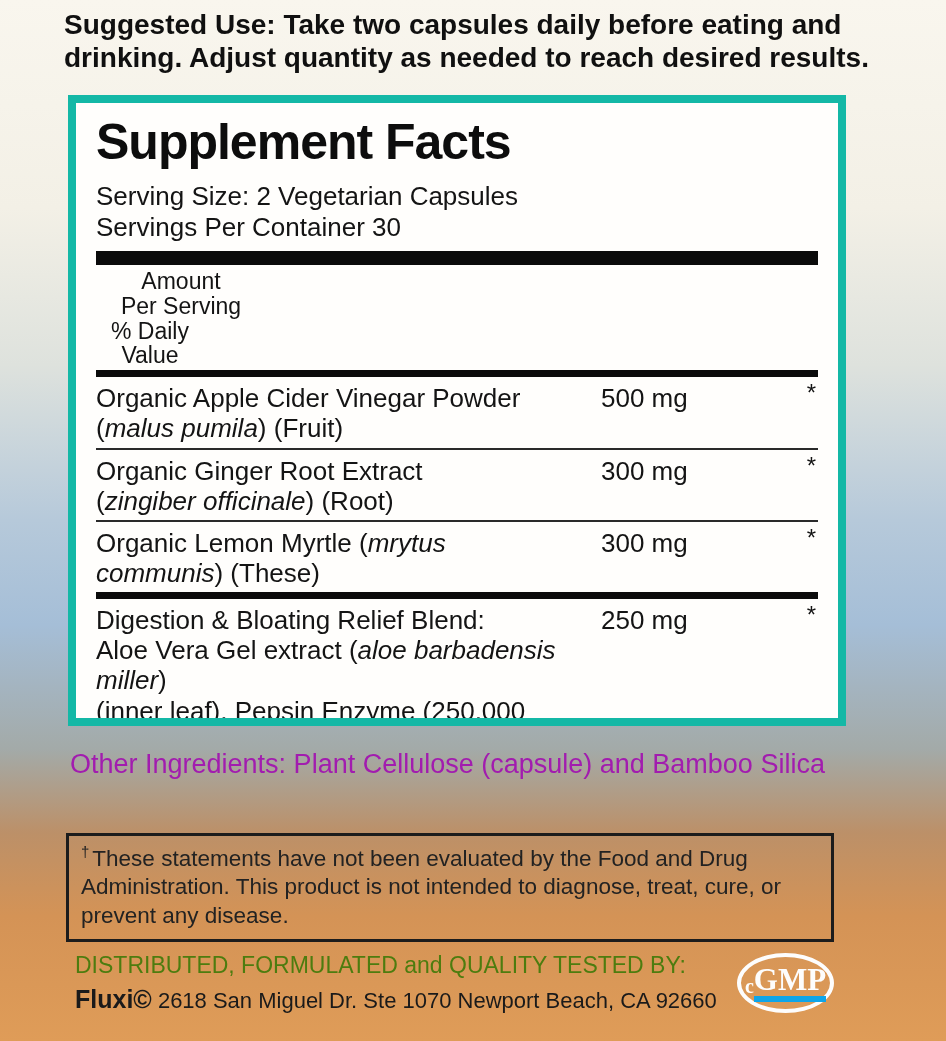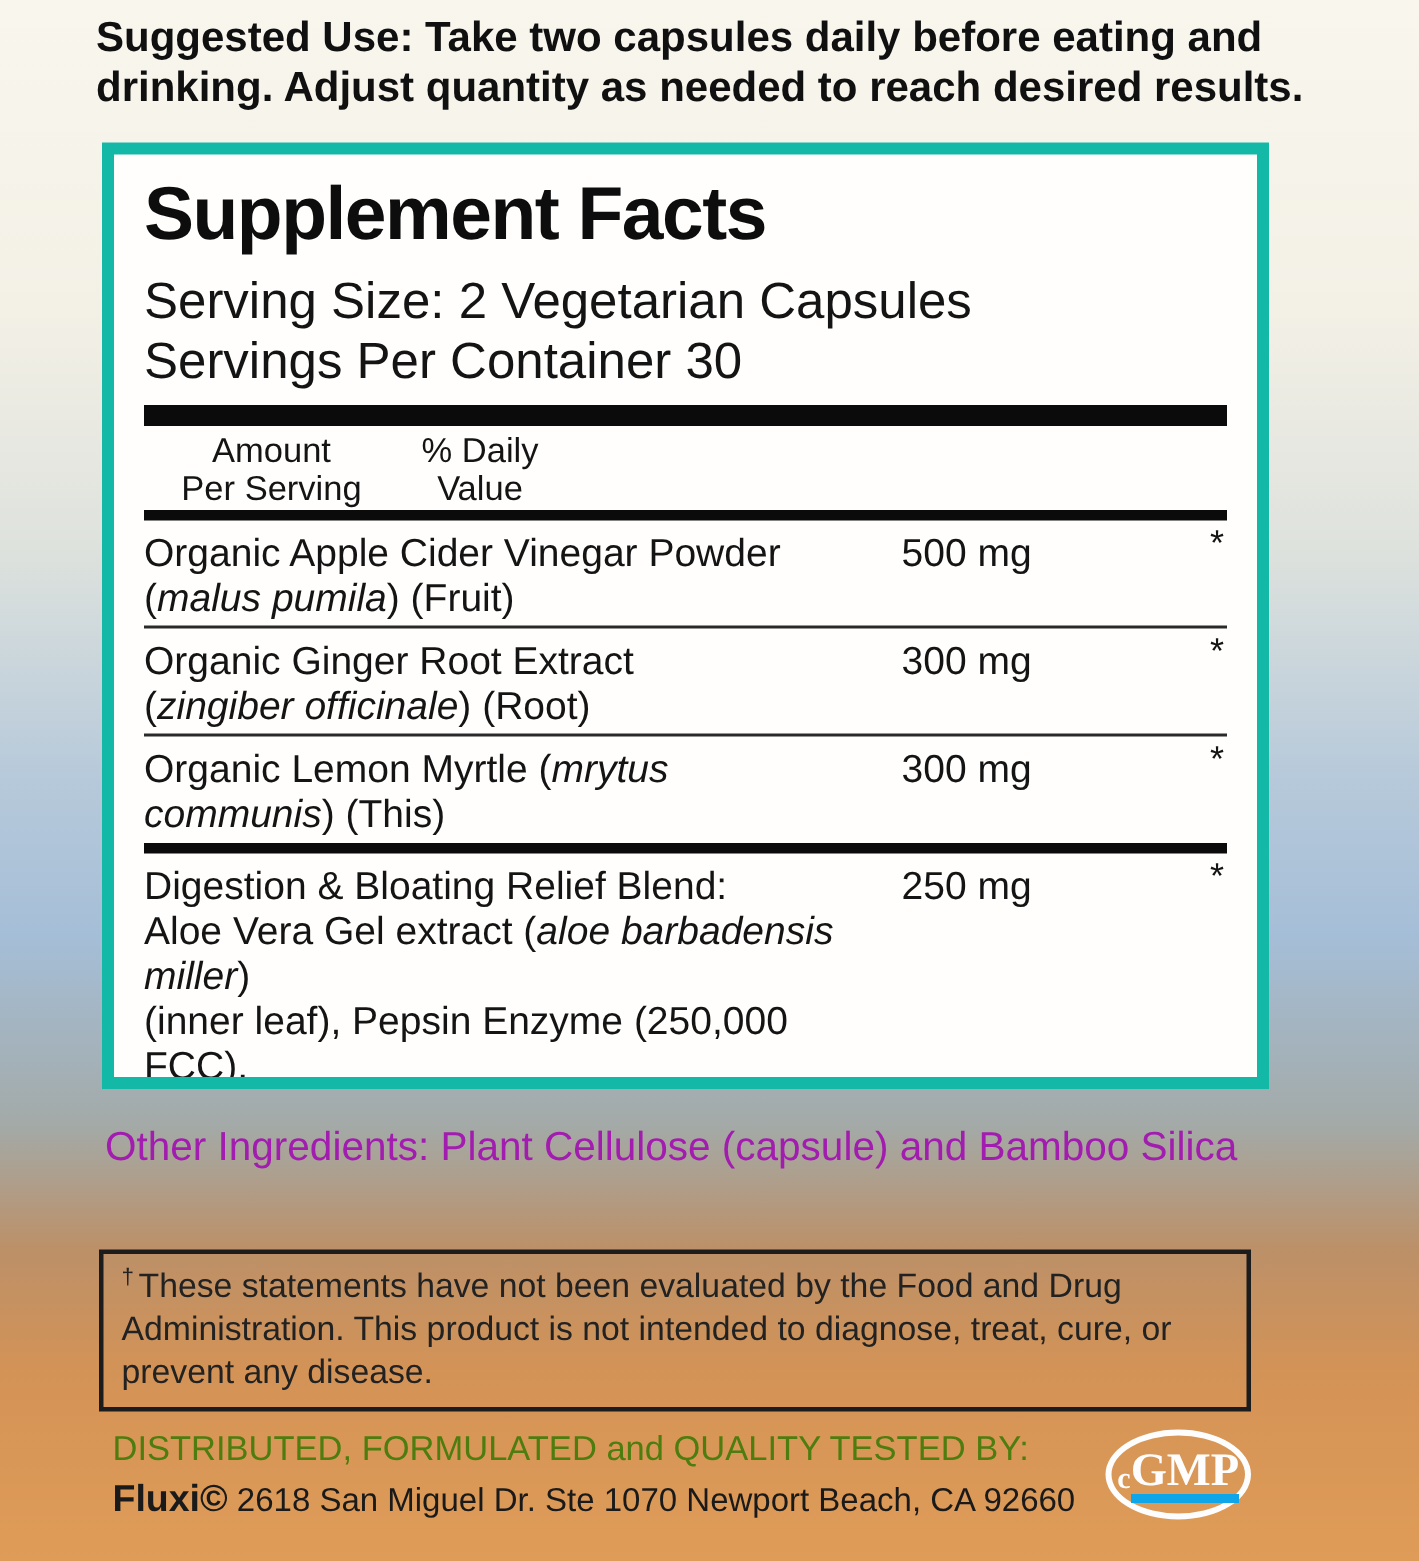--- a/index.html
+++ b/index.html
@@ -17,25 +17,25 @@
   }
   .panel{
     position:absolute;left:68px;top:95px;width:778px;height:631px;
     background:#fffefc;border:8px solid #14b8a6;box-sizing:border-box;
     padding:8px 20px 0 20px;overflow:hidden;
   }
   .panel-title{
     font-size:50px;font-weight:bold;letter-spacing:-1px;line-height:1.0;
     margin:6px 0 14px 0;color:#0d0d0d;
   }
-  .serving{font-size:34px;line-height:1.19;}
+  .serving{font-size:26px;line-height:1.19;}
   .bar-thick{height:14px;background:#0b0b0b;margin-top:8px;}
   .bar-mid{height:7px;background:#0b0b0b;}
   .sep-thin{height:2px;background:#2a2a2a;}
-  .hdr-row{display:flex;justify-content:flex-start;padding:4px 0 2px 0;}
+  .hdr-row{display:flex;justify-content:space-between;padding:4px 0 2px 0;flex-direction:column;}
   .hdr-col{font-size:23px;line-height:1.08;text-align:center;}
   .hdr-amount{width:170px;}
   .hdr-dv{width:108px;}
   .row{position:relative;padding:6px 0 4px 0;}
   .row-line{font-size:26px;line-height:1.16;width:500px;}
   .row-amount{position:absolute;left:505px;top:6px;font-size:26px;}
   .row-dv{position:absolute;right:2px;top:2px;font-size:24px;}
   .em{font-style:italic;}
   .other{
     position:absolute;left:70px;top:747px;width:820px;
@@ -92,21 +92,21 @@
       <div class="sep-thin"></div>
       <div class="row">
         <div class="row-line"><span>Organic Ginger Root Extract</span></div>
         <div class="row-line"><span>(</span><span class="em">zingiber officinale</span><span>) (Root)</span></div>
         <div class="row-amount">300 mg</div>
         <div class="row-dv">*</div>
       </div>
       <div class="sep-thin"></div>
       <div class="row">
         <div class="row-line"><span>Organic Lemon Myrtle (</span><span class="em">mrytus</span></div>
-        <div class="row-line"><span class="em">communis</span><span>) (This)</span></div>
+        <div class="row-line"><span class="em">communis</span><span>) (These)</span></div>
         <div class="row-amount">300 mg</div>
         <div class="row-dv">*</div>
       </div>
       <div class="bar-mid"></div>
       <div class="row">
         <div class="row-line"><span>Digestion &amp; Bloating Relief Blend:</span></div>
         <div class="row-line"><span>Aloe Vera Gel extract  (</span><span class="em">aloe barbadensis miller</span><span>)</span></div>
         <div class="row-line"><span>(inner leaf), Pepsin Enzyme (250,000 FCC),</span></div>
         <div class="row-line"><span>Garlic root extract (deodorized).</span></div>
         <div class="row-amount">250 mg</div>

